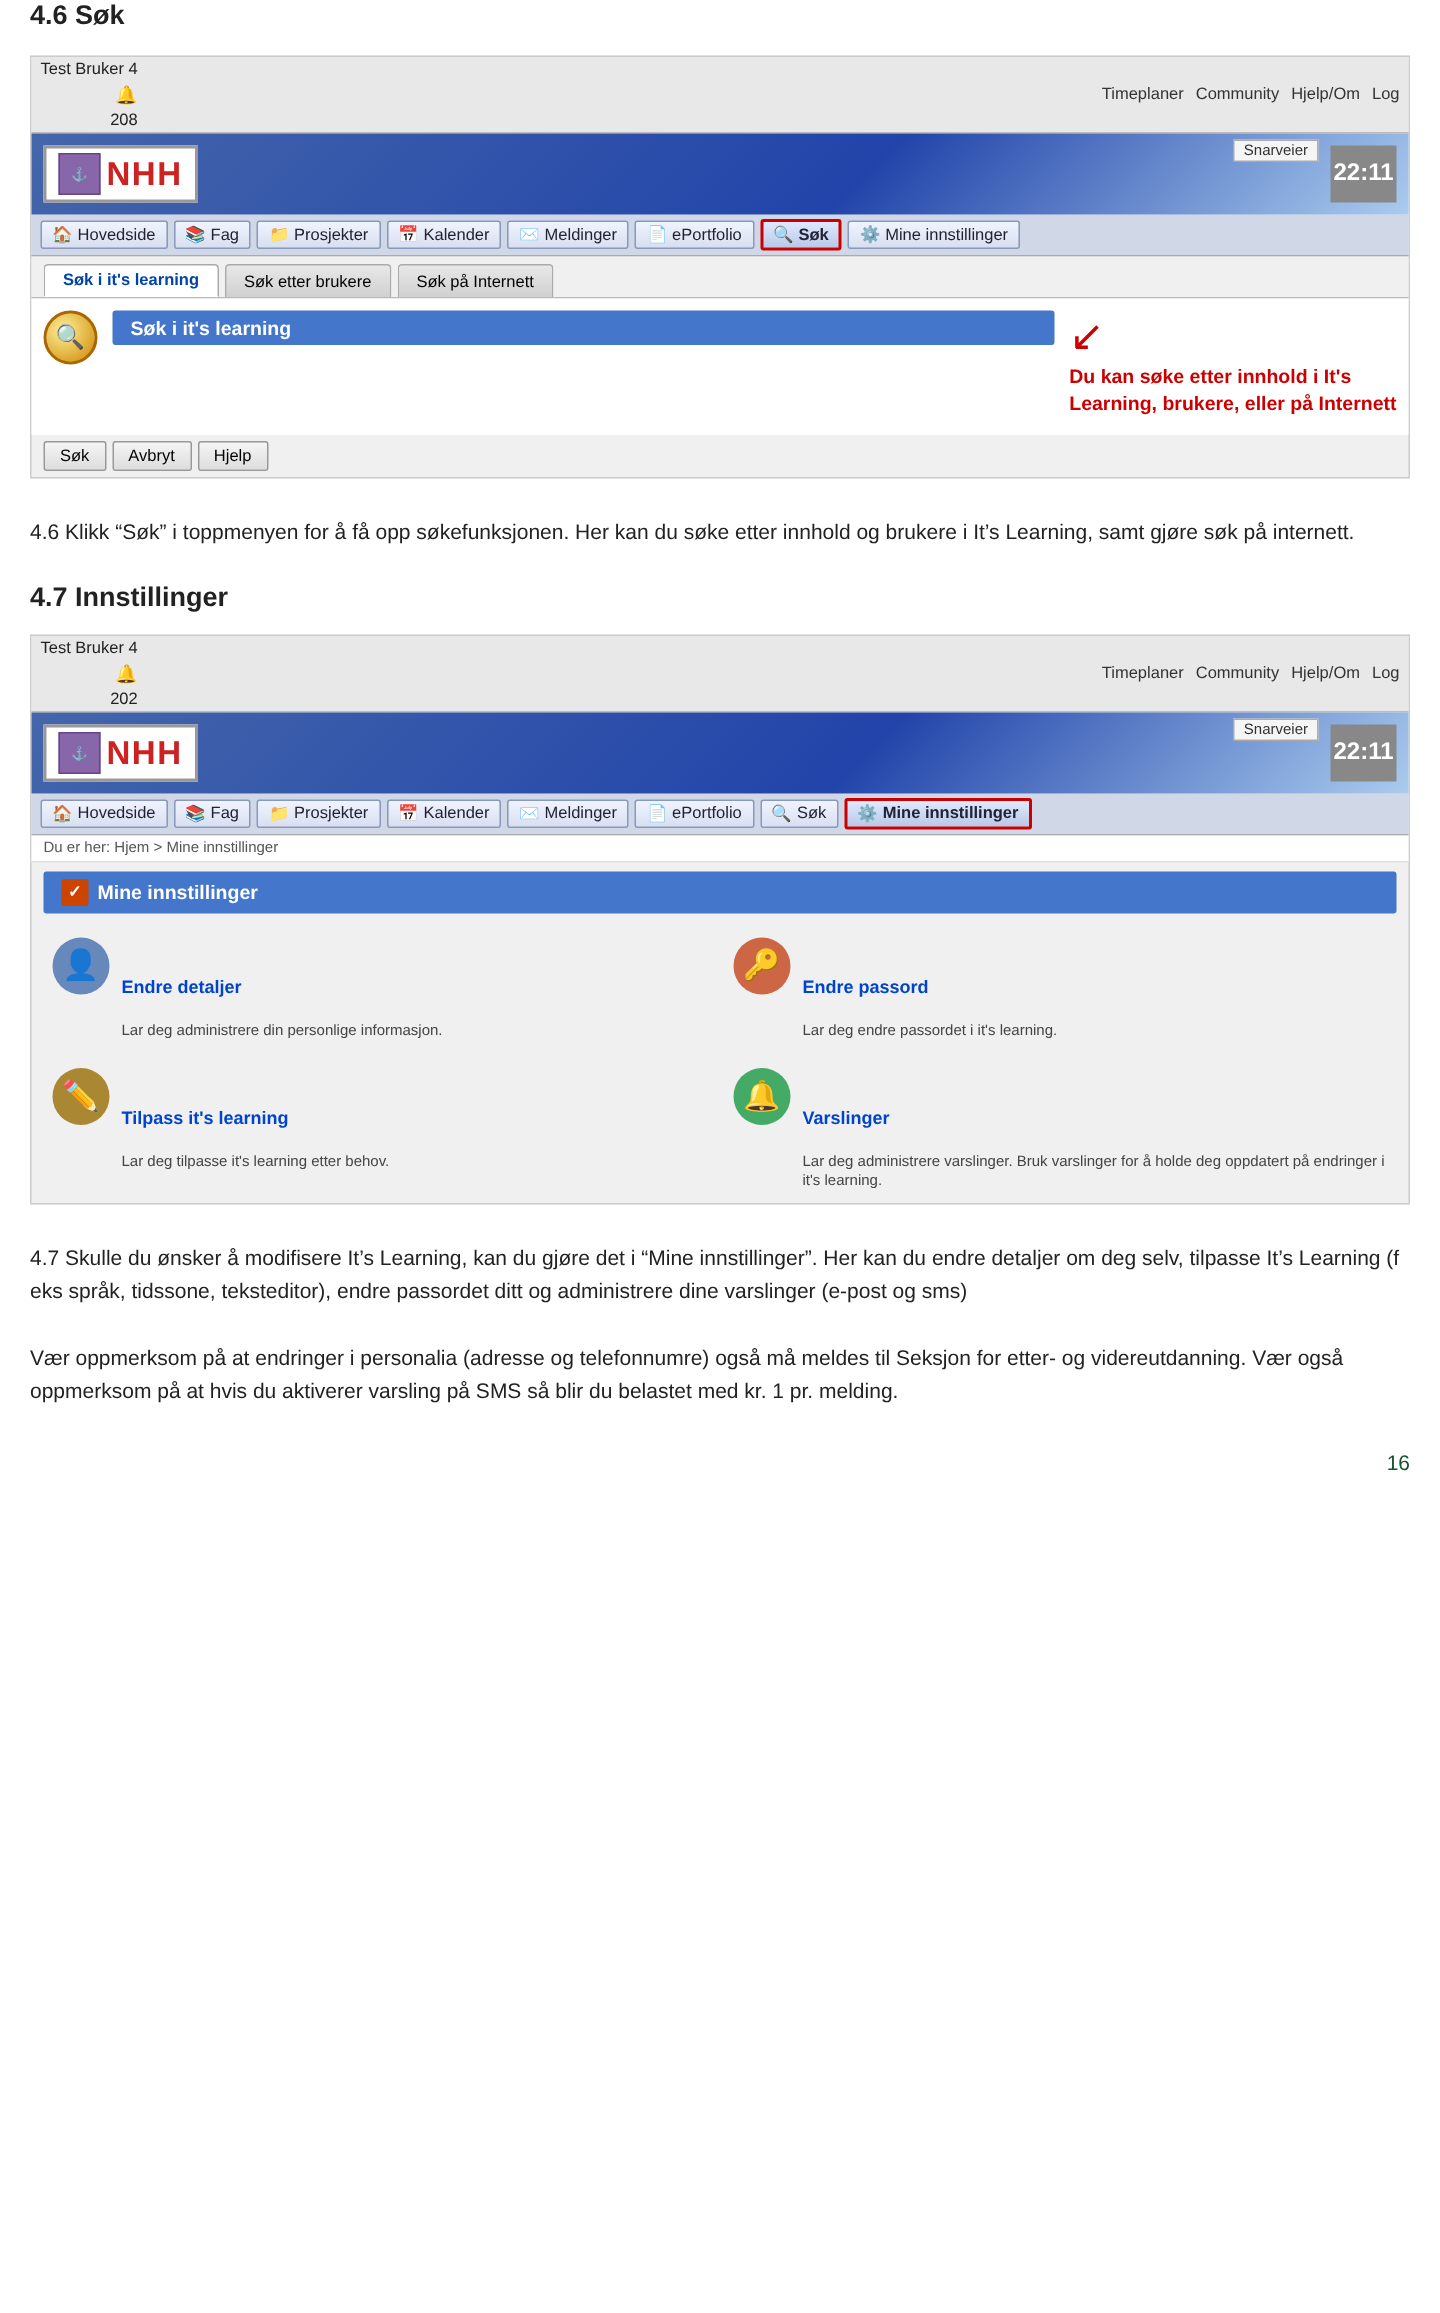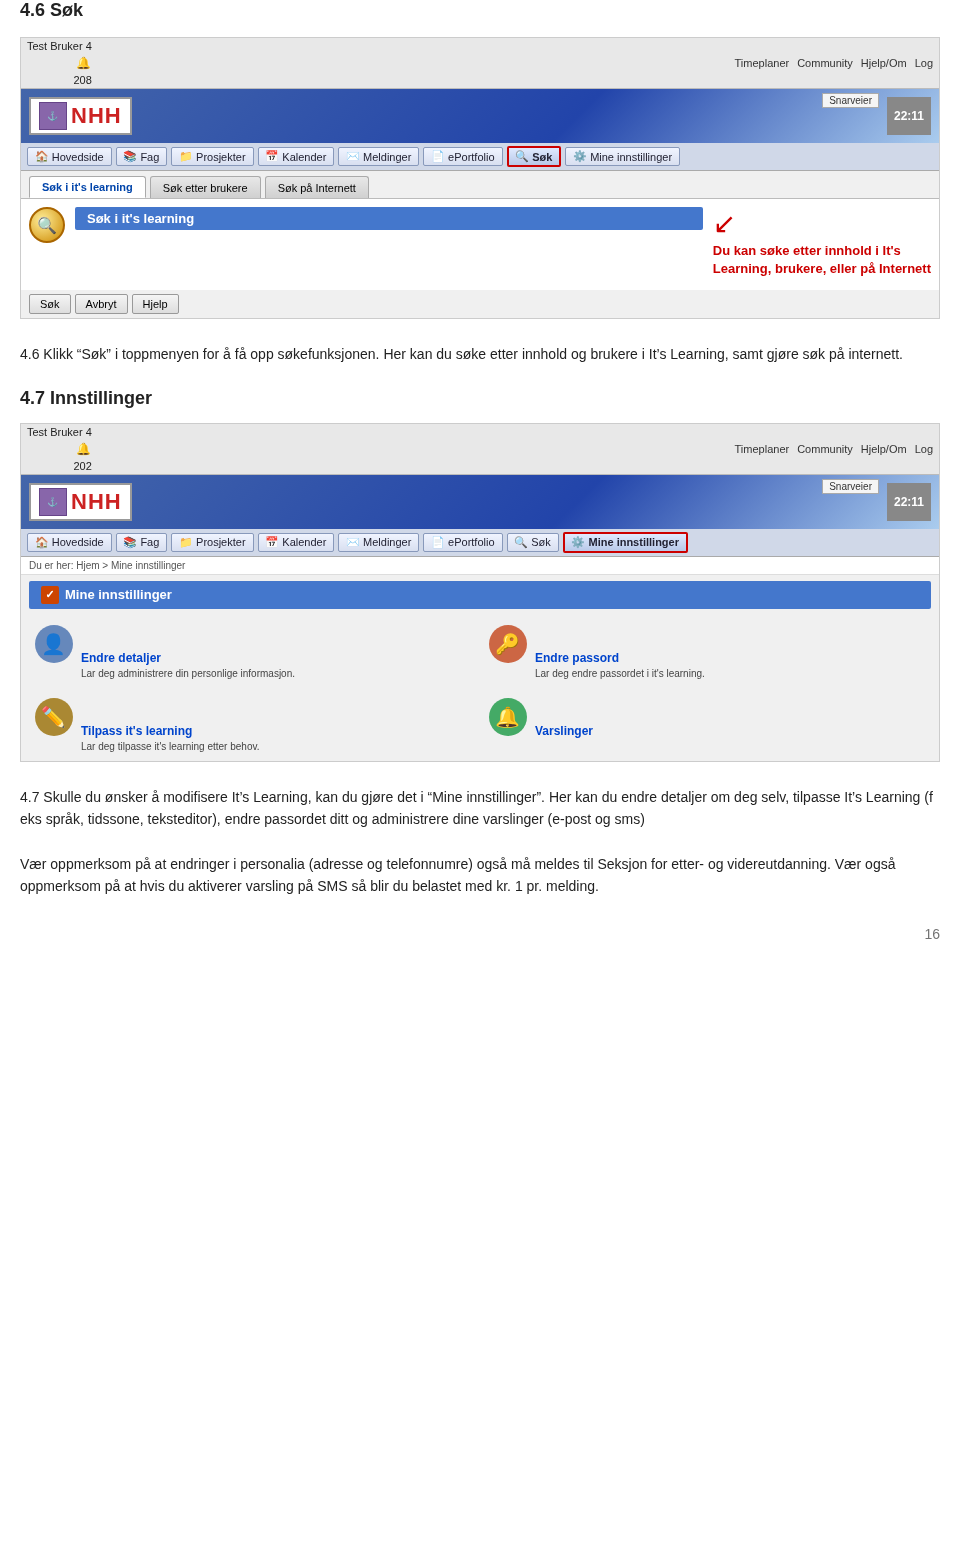--- a/index.html
+++ b/index.html
@@ -98,21 +98,21 @@
     }
     .logo-clock {
       margin-left: auto;
       background: #888;
       color: #fff;
       width: 44px;
       height: 38px;
       display: flex;
       align-items: center;
       justify-content: center;
-      font-size: 12px;
+      font-size: 16px;
       font-weight: bold;
     }
     .snarveier-box {
       position: absolute;
       right: 60px;
       top: 4px;
       background: #f5f5f5;
       border: 1px solid #aaa;
       padding: 1px 6px;
       font-size: 10px;
@@ -314,30 +314,30 @@
     }
     .settings-item-title {
       font-weight: bold;
       font-size: 12px;
       color: #0044cc;
       margin-top: 26px;
     }
     .settings-item-desc {
       font-size: 10px;
       color: #444;
-      margin-top: 2px;
+      margin-top: 16px;
       line-height: 1.3;
     }
 
     
     .page-number {
       text-align: right;
       padding: 16px 20px;
       font-size: 14px;
-      color: #737373;
+      color: #14532d;
     }
 
     
     .annotation-area {
       display: flex;
       flex-direction: column;
       align-items: flex-start;
       justify-content: flex-start;
       padding: 4px 0;
     }
@@ -490,20 +490,21 @@
       <div>
         <div class="settings-item-title">Tilpass it's learning</div>
         <div class="settings-item-desc">Lar deg tilpasse it's learning etter behov.</div>
       </div>
     </div>
 
     <div class="settings-item">
       <div class="settings-item-icon" style="background:#44aa66; color:#fff; border-radius:50%;">🔔</div>
       <div>
         <div class="settings-item-title">Varslinger</div>
+        <div class="settings-item-desc">Lar deg administrere varslinger. Bruk varslinger for å holde deg oppdatert på endringer i it's learning.</div>
       </div>
     </div>
   </div>
 
 </div>
 
 <div class="body-text">
   <p>4.7   Skulle du ønsker å modifisere It’s Learning, kan du gjøre det i “Mine innstillinger”. Her kan du endre detaljer om deg selv, tilpasse It’s Learning (f eks språk, tidssone, teksteditor), endre passordet ditt og administrere dine varslinger (e-post og sms)</p>
   <br>
   <p>Vær oppmerksom på at endringer i personalia (adresse og telefonnumre) også må meldes til Seksjon for etter- og videreutdanning. Vær også oppmerksom på at hvis du aktiverer varsling på SMS så blir du belastet med kr. 1 pr. melding.</p>

